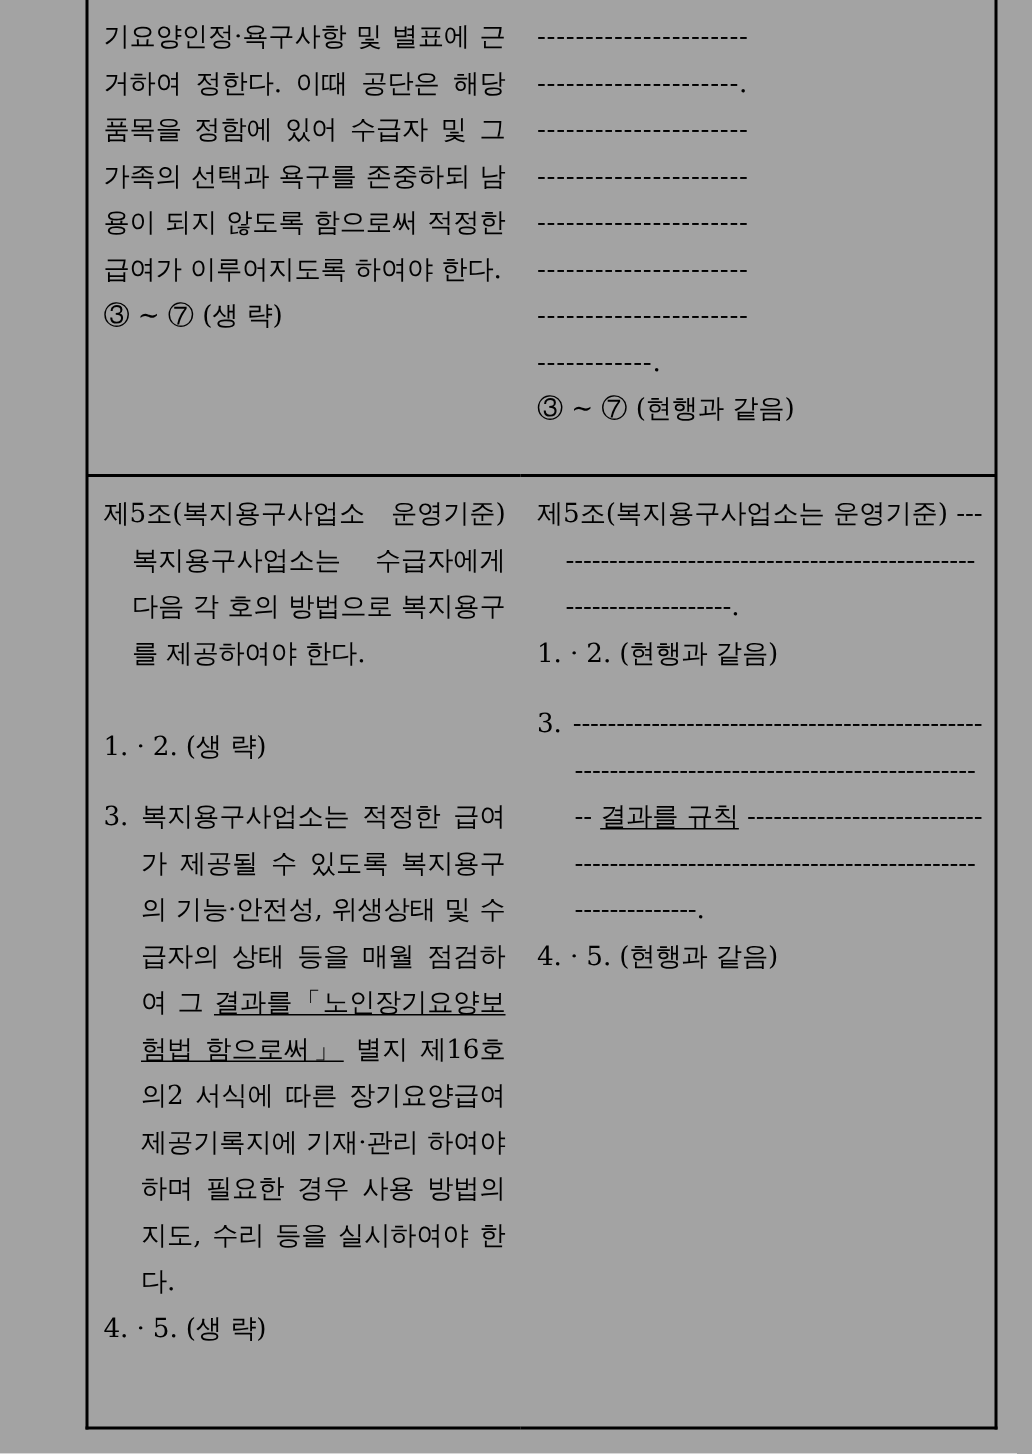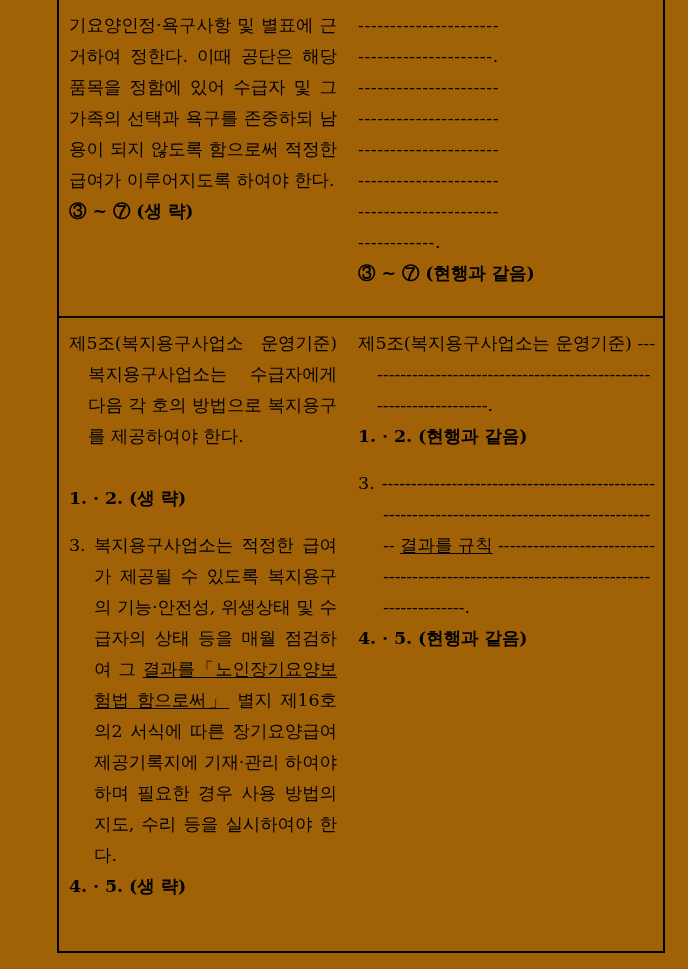--- a/index.html
+++ b/index.html
@@ -13,21 +13,21 @@
     height: 969px;
     overflow: hidden;
     font-family: "DejaVu Serif", "Liberation Serif", serif;
     color: #000000;
   }
 
   #page {
     position: relative;
     width: 688px;
     height: 969px;
-    background: #a16207;
+    background: #a3a3a3;
   }
 
   
   .cmp-table {
     position: absolute;
     left: 57px;
     top: 0px;
     width: 606px;
     height: 953px;
     border-collapse: collapse;
@@ -68,21 +68,21 @@
   
   .para.hang {
     padding-left: 19px;
     text-indent: -19px;
   }
   
   .para.item {
     padding-left: 25px;
     text-indent: -25px;
   }
-  .para.flush { text-align: left; font-weight: bold; }
+  .para.flush { text-align: left; }
 
   .spacer { height: 31px; }
   .spacer-sm { height: 16px; }
 
   u.amend {
     text-underline-offset: 2px;
   }
 
   
   .dashline {

